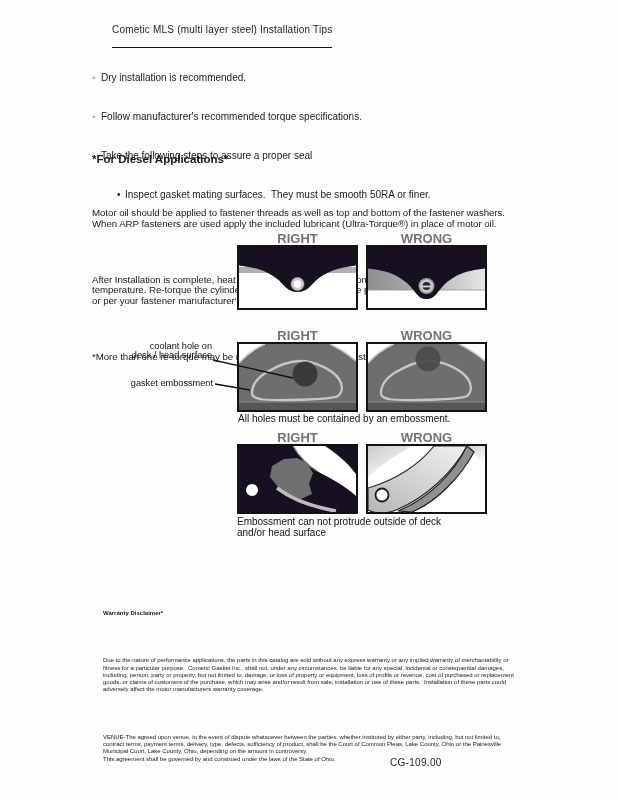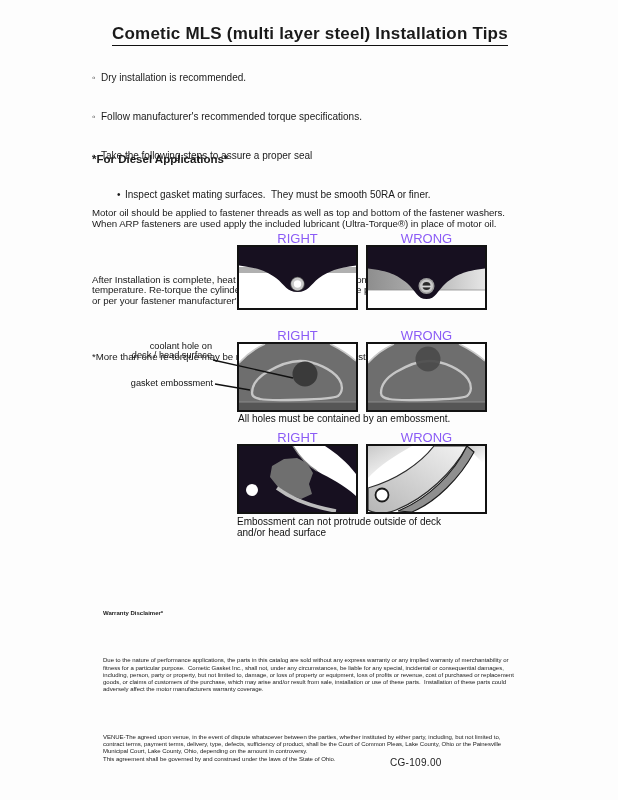--- a/index.html
+++ b/index.html
@@ -2,33 +2,33 @@
 <html><head>
 <meta charset="utf-8">
 <style>
   html,body{margin:0;padding:0;background:#e8e8e8;}
   .page{
     position:relative;width:618px;height:800px;background:#fdfdfd;
     font-family:"Liberation Sans",sans-serif;color:#1a1a1a;overflow:hidden;
     margin:0 auto;
   }
   .title{
-    position:absolute;left:112px;top:24px;font-size:17px;font-weight:bold;
-    letter-spacing:.2px;border-bottom:1.5px solid #111;padding-bottom:1px;white-space:pre;
+    position:absolute;left:112px;top:24px;font-size:10px;font-weight:normal;
+    letter-spacing:.2px;border-bottom:1.5px solid #111;padding-bottom:12px;white-space:pre;
   }
   .bullets{position:absolute;left:92px;top:45px;font-size:10px;line-height:13px;white-space:pre;}
   .b{position:relative;}
   .b.l1{padding-left:9px;}
   .b.l1::before{content:"\25E6";position:absolute;left:0;top:0;font-size:10px;}
   .b.l2{padding-left:33px;}
   .b.l2::before{content:"\2022";position:absolute;left:25px;top:0;font-size:10px;}
   .diesel{position:absolute;left:92px;top:117px;white-space:pre;}
   .d-head{font-size:11.5px;font-weight:bold;margin-bottom:7px;}
   .d-p{font-size:9.7px;line-height:10.8px;margin-bottom:9px;letter-spacing:-.05px;}
-  .lab{position:absolute;width:121px;text-align:center;font-size:13px;color:#8b5cf6;}
+  .lab{position:absolute;width:121px;text-align:center;font-size:13px;color:#737373;font-weight:bold;}
   .dbox{
     position:absolute;width:121px;height:65px;border:2px solid #121212;
     box-sizing:border-box;background:#fff;
   }
   .dbox svg{display:block;width:100%;height:100%;}
   .cap{position:absolute;font-size:10px;line-height:10.5px;white-space:pre-line;color:#111;}
   .side-lab{position:absolute;font-size:9.2px;line-height:9px;text-align:right;white-space:pre-line;color:#111;}
   .overlay{position:absolute;left:90px;top:335px;width:430px;height:85px;z-index:5;pointer-events:none;}
   .warranty{position:absolute;left:103px;top:574px;width:420px;white-space:pre;}
   .w-head{font-size:6px;font-weight:bold;line-height:7.3px;margin-bottom:4px;}

